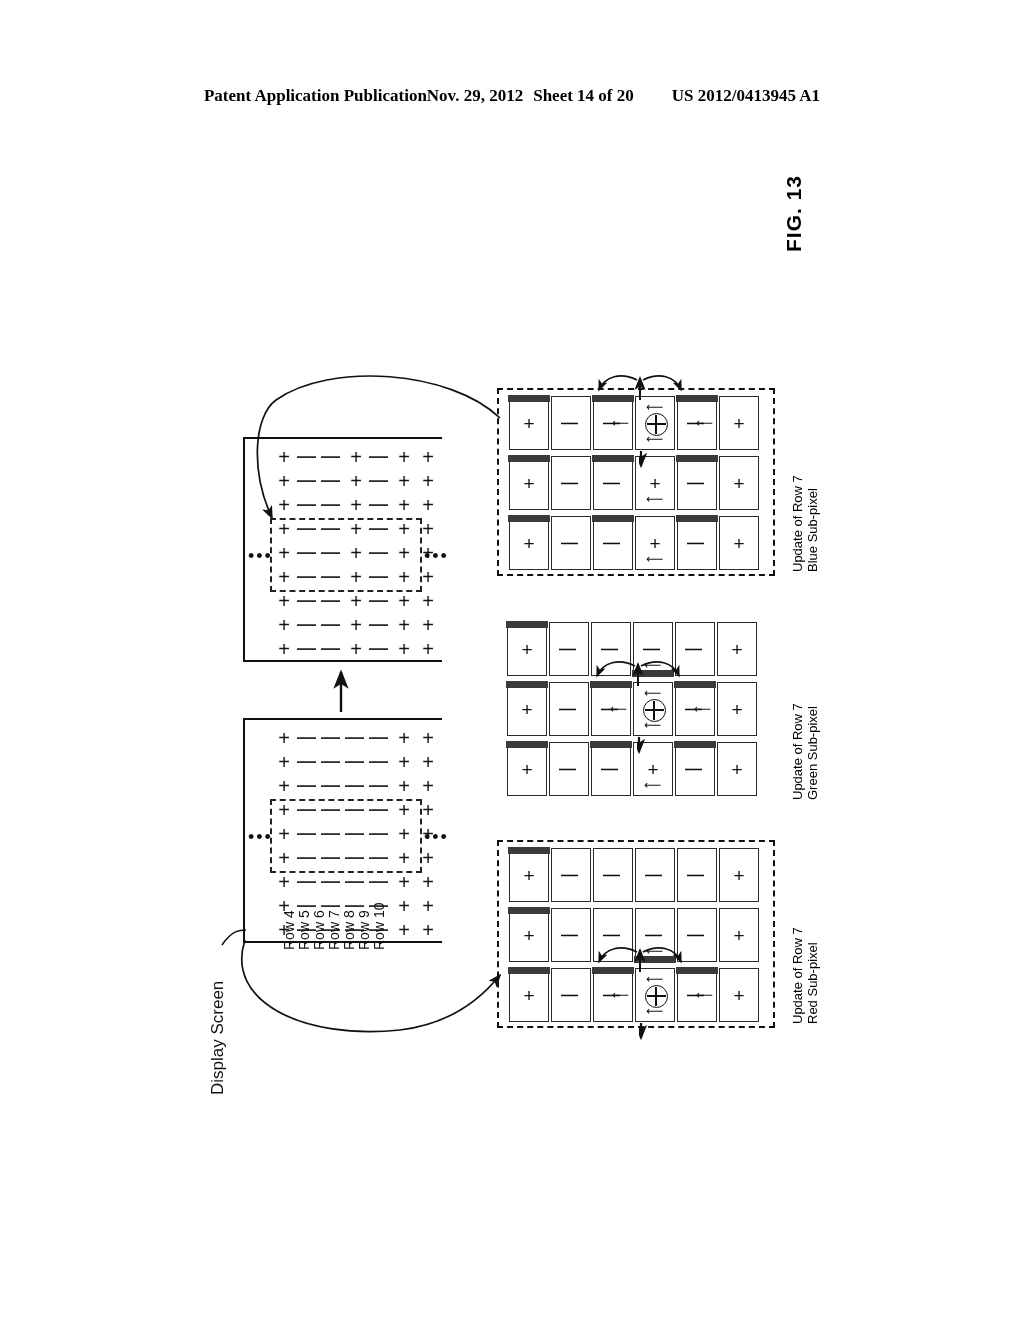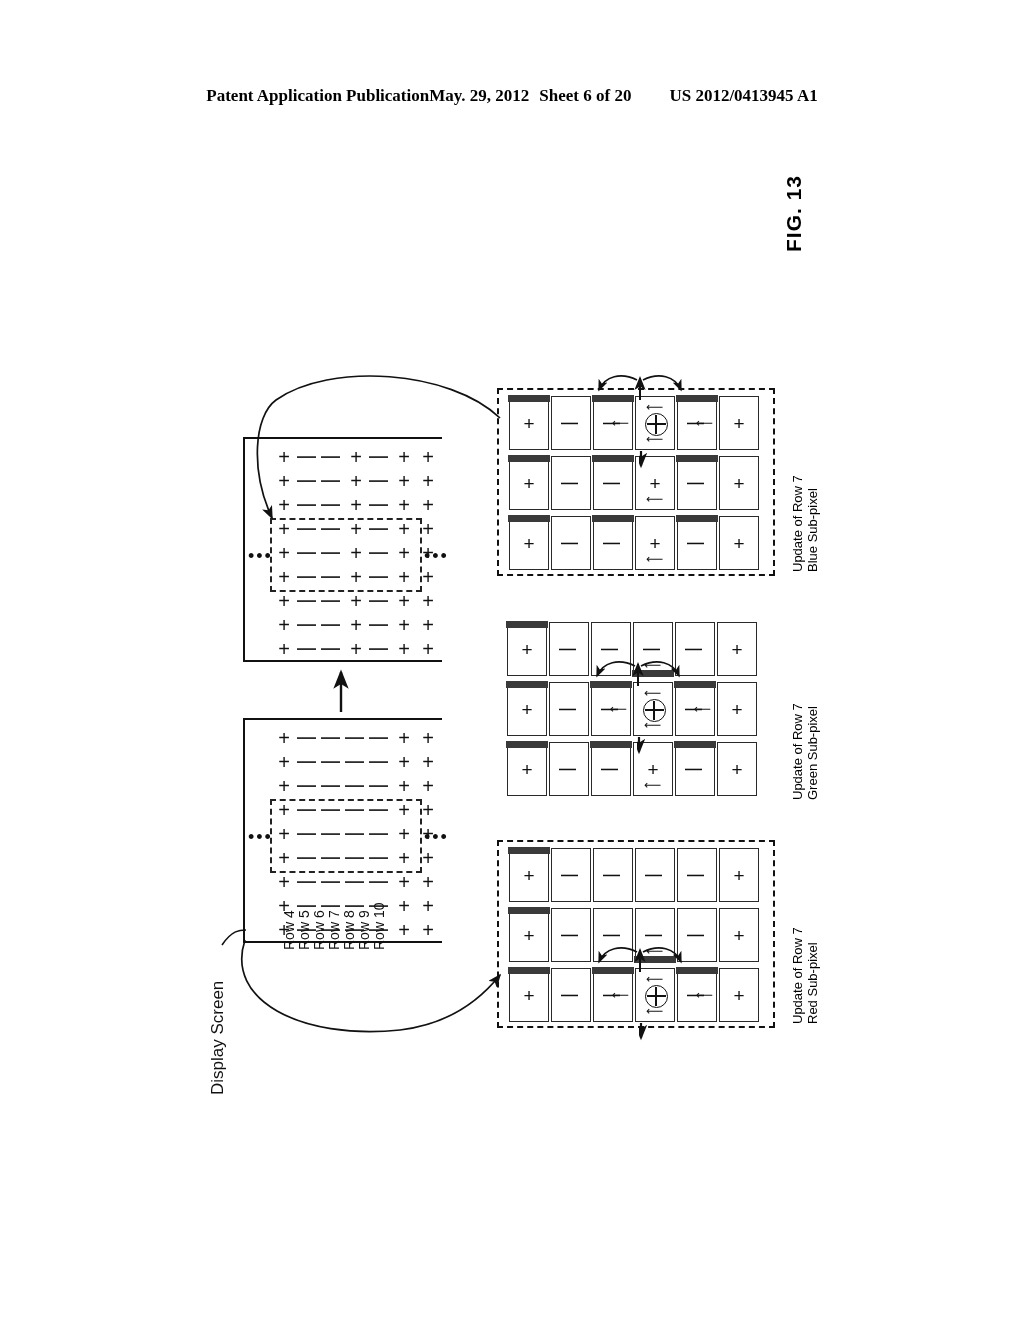--- a/index.html
+++ b/index.html
@@ -136,21 +136,21 @@
 
   svg.overlay{position:absolute;left:0;top:0;width:1024px;height:1320px;
     pointer-events:none;}
 </style>
 </head>
 <body>
 
 <div class="page">
 
   <div class="hdr">
-    <span class="s1">Patent Application Publication</span><span class="s2">May. 29, 2012</span><span class="s3">Sheet 6 of 20</span><span>US 2012/0413945 A1</span>
+    <span class="s1">Patent Application Publication</span><span class="s2">Nov. 29, 2012</span><span class="s3">Sheet 14 of 20</span><span>US 2012/0413945 A1</span>
   </div>
 
   <div class="figlabel">FIG. 13</div>
 
   <div class="screen top">
     <div class="glyphgrid" id="grid0">
         <span>+</span>
         <span><i class="gv" style="font-style:normal">|</i></span>
         <span><i class="gv" style="font-style:normal">|</i></span>
         <span>+</span>

